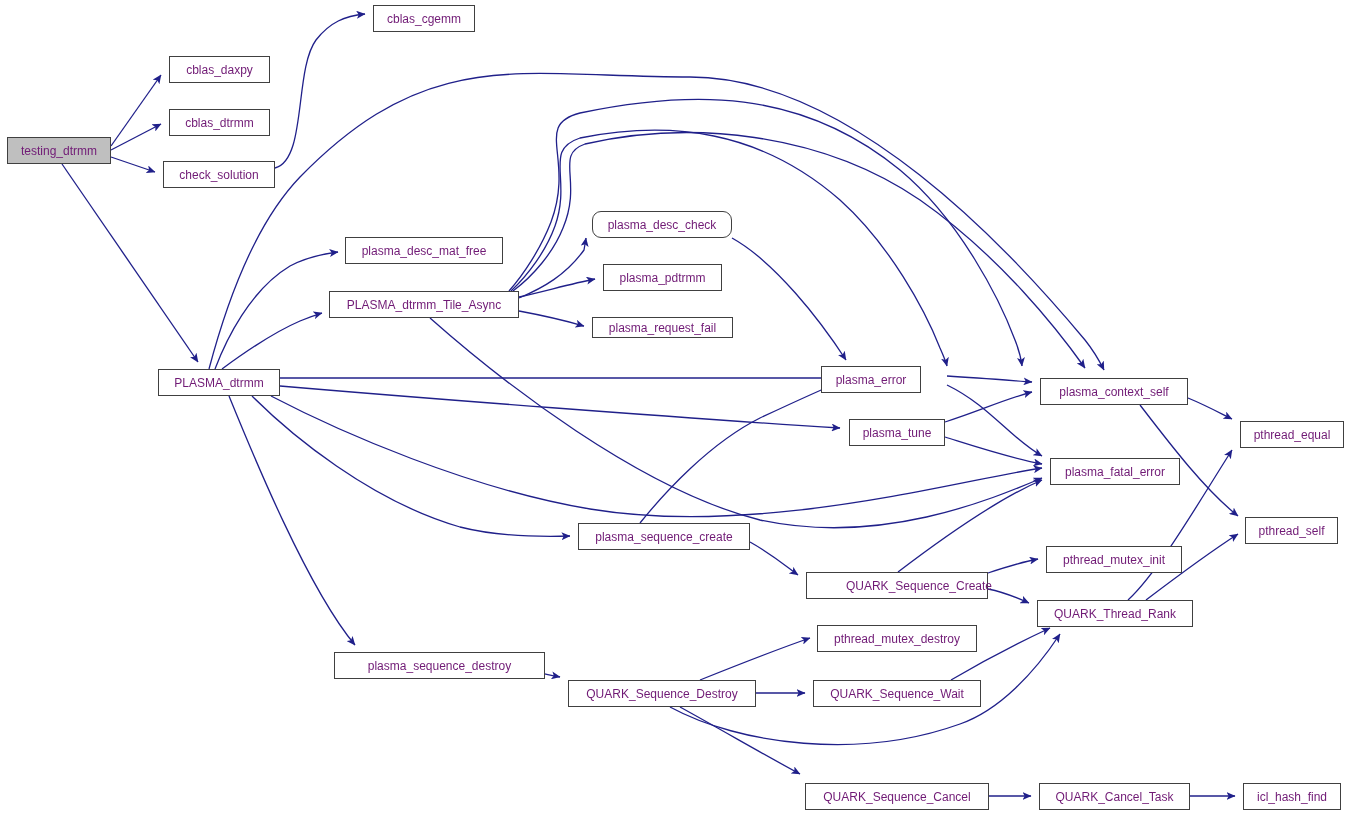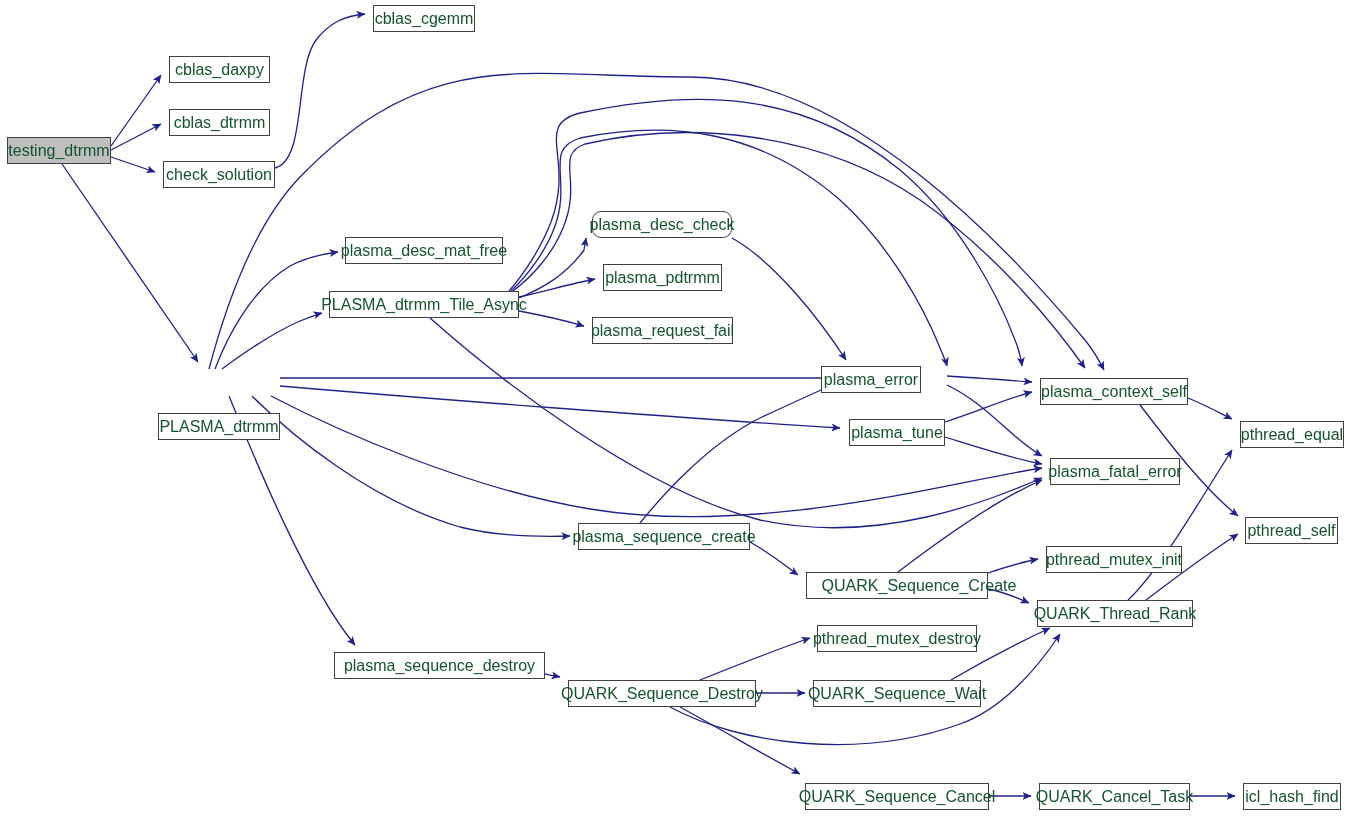--- a/index.html
+++ b/index.html
@@ -20,22 +20,22 @@
     left: 0;
     top: 0;
     width: 1349px;
     height: 819px;
   }
   .node {
     position: absolute;
     box-sizing: border-box;
     border: 1px solid #404040;
     background: #ffffff;
-    color: #14532d;
-    font-size: 16px;
+    color: #701a75;
+    font-size: 12px;
     line-height: 1;
     display: flex;
     align-items: center;
     justify-content: center;
     white-space: nowrap;
     letter-spacing: 0px;
     z-index: 5;
   }
   .node.highlight {
     background: #bfbfbf;
@@ -110,36 +110,36 @@
       </div>
       <div class="node" style="left: 169px; top: 56px; width: 101px; height: 27px;">
         <span class="node-label">cblas_daxpy</span>
       </div>
       <div class="node" style="left: 169px; top: 109px; width: 101px; height: 27px;">
         <span class="node-label">cblas_dtrmm</span>
       </div>
       <div class="node" style="left: 163px; top: 161px; width: 112px; height: 27px;">
         <span class="node-label">check_solution</span>
       </div>
-      <div class="node" style="left: 158px; top: 369px; width: 122px; height: 27px; margin-top: 44px;">
+      <div class="node" style="left: 158px; top: 369px; width: 122px; height: 27px;">
         <span class="node-label">PLASMA_dtrmm</span>
       </div>
       <div class="node" style="left: 345px; top: 237px; width: 158px; height: 27px;">
         <span class="node-label">plasma_desc_mat_free</span>
       </div>
       <div class="node" style="left: 329px; top: 291px; width: 190px; height: 27px;">
         <span class="node-label">PLASMA_dtrmm_Tile_Async</span>
       </div>
       <div class="node" style="left: 592px; top: 211px; width: 140px; height: 27px; border-radius: 9px;">
         <span class="node-label">plasma_desc_check</span>
       </div>
       <div class="node" style="left: 603px; top: 264px; width: 119px; height: 27px;">
         <span class="node-label">plasma_pdtrmm</span>
       </div>
-      <div class="node" style="left: 592px; top: 317px; width: 141px; height: 27px; text-align: center;">
+      <div class="node" style="left: 592px; top: 317px; width: 141px; height: 21px; text-align: center;">
         <span class="node-label">plasma_request_fail</span>
       </div>
       <div class="node" style="left: 821px; top: 366px; width: 100px; height: 27px;">
         <span class="node-label">plasma_error</span>
       </div>
       <div class="node" style="left: 849px; top: 419px; width: 96px; height: 27px;">
         <span class="node-label">plasma_tune</span>
       </div>
       <div class="node" style="left: 1040px; top: 378px; width: 148px; height: 27px;">
         <span class="node-label">plasma_context_self</span>

